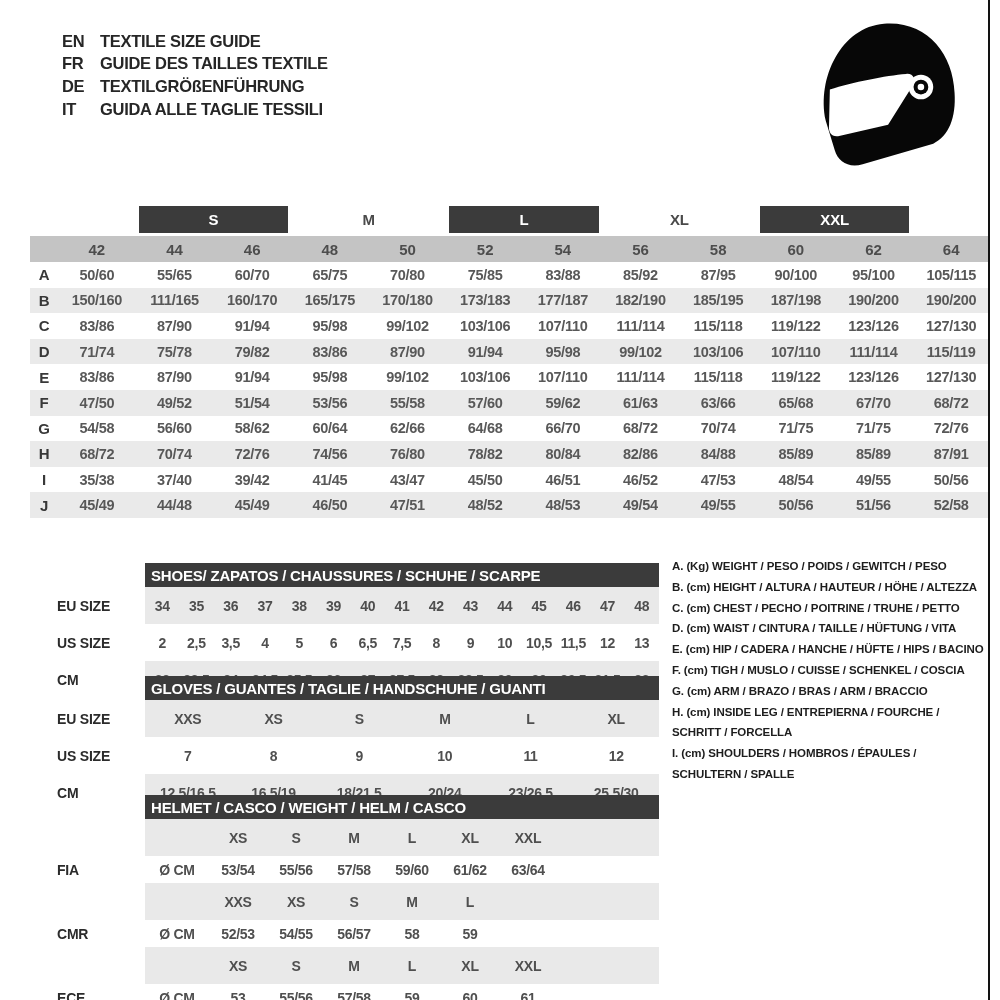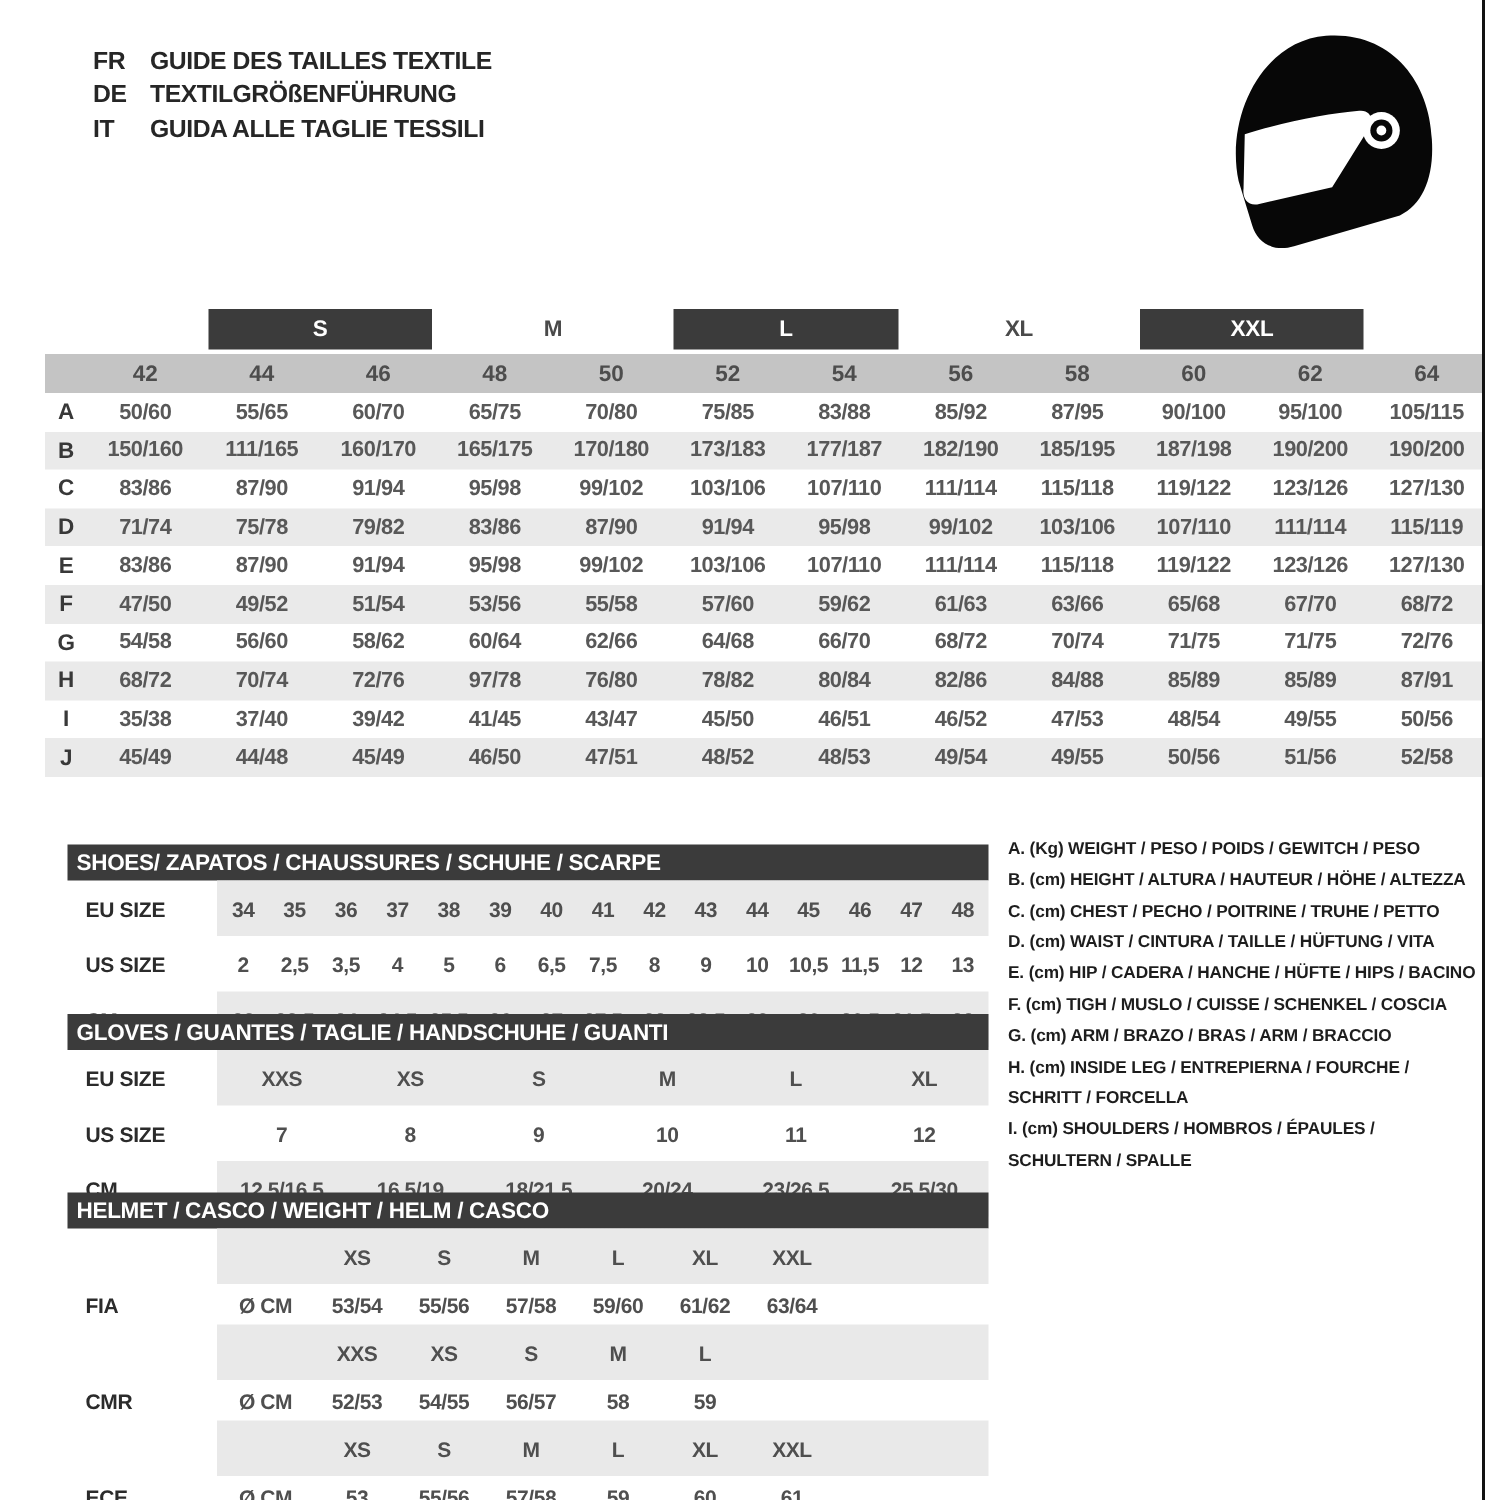--- a/index.html
+++ b/index.html
@@ -32,21 +32,21 @@
   .t-row{height:25.6px;font-size:14.5px;color:#585858;letter-spacing:-0.3px}
   .t-row.stripe{background:#eaeaea}
   .t-letter{color:#383838;font-size:15px}
 
   
   .small-table{position:absolute;left:45px;width:614px}
   .shoes-table{top:563px}
   .gloves-table{top:676px}
   .helmet-table{top:795px}
   .bar{height:24px;background:#3b3b3b;color:#fff;display:flex;align-items:center;
-       padding-left:6px;font-size:15px;letter-spacing:-0.2px;}
+       padding-left:6px;font-size:15px;letter-spacing:-0.2px;margin-left:100px}
   .sg-row{display:grid;align-items:center;height:37px;font-size:14px;color:#4f4f4f;letter-spacing:-0.3px}
   .sg-row .cell{height:100%}
   .sg-row.shaded{background:linear-gradient(to right,transparent 100px,#e9e9e9 100px)}
   .sg-row .rlabel{display:flex;align-items:center;justify-content:flex-start;
        padding-left:12px;color:#2b2b2b;font-size:14px;letter-spacing:-0.2px}
   .cols15{grid-template-columns:100px repeat(15,1fr)}
   .cols6{grid-template-columns:100px repeat(6,1fr)}
   .colsH{grid-template-columns:100px 64px repeat(6,58px) 1fr}
   .sg-row.vrow{height:27px}
 
@@ -56,20 +56,24 @@
 
   
   .right-line{position:absolute;left:988px;top:0;width:2px;height:1000px;background:#121212}
 </style>
 </head>
 <body>
 
 <div class="page">
 
   <div class="lang-block" id="langs">
+      <div class="lang-row">
+        <div class="lang-code" style="display: flex;">EN</div>
+        <div class="lang-title">TEXTILE SIZE GUIDE</div>
+      </div>
       <div class="lang-row">
         <div class="lang-code" style="display: flex;">FR</div>
         <div class="lang-title">GUIDE DES TAILLES TEXTILE</div>
       </div>
       <div class="lang-row">
         <div class="lang-code" style="display: flex;">DE</div>
         <div class="lang-title">TEXTILGRÖßENFÜHRUNG</div>
       </div>
       <div class="lang-row">
         <div class="lang-code" style="display: flex;">IT</div>
@@ -214,21 +218,21 @@
           <div class="cell">70/74</div>
           <div class="cell">71/75</div>
           <div class="cell">71/75</div>
           <div class="cell">72/76</div>
         </div>
         <div class="t-row grid13 stripe">
           <div class="cell t-letter">H</div>
           <div class="cell">68/72</div>
           <div class="cell">70/74</div>
           <div class="cell">72/76</div>
-          <div class="cell">97/78</div>
+          <div class="cell">74/56</div>
           <div class="cell">76/80</div>
           <div class="cell">78/82</div>
           <div class="cell">80/84</div>
           <div class="cell">82/86</div>
           <div class="cell">84/88</div>
           <div class="cell">85/89</div>
           <div class="cell">85/89</div>
           <div class="cell">87/91</div>
         </div>
         <div class="t-row grid13">

